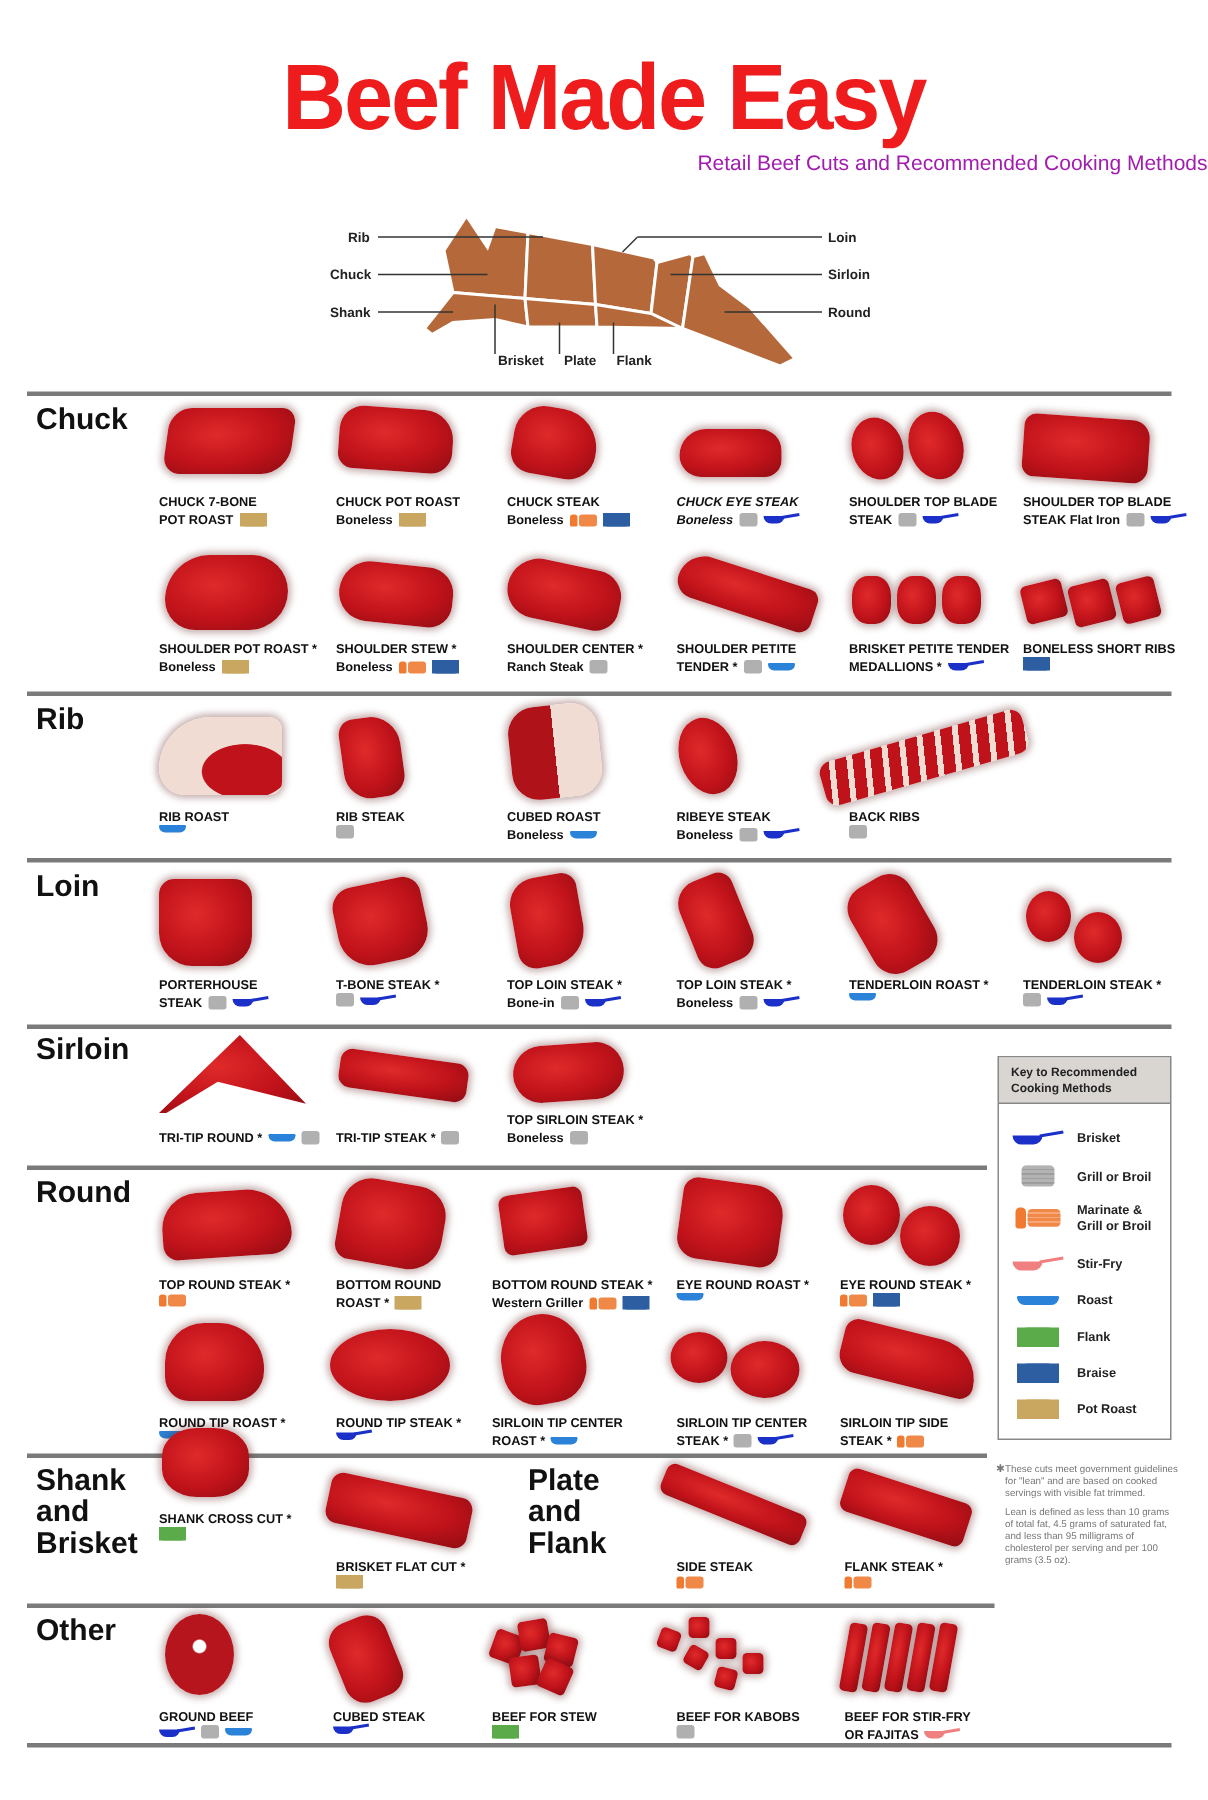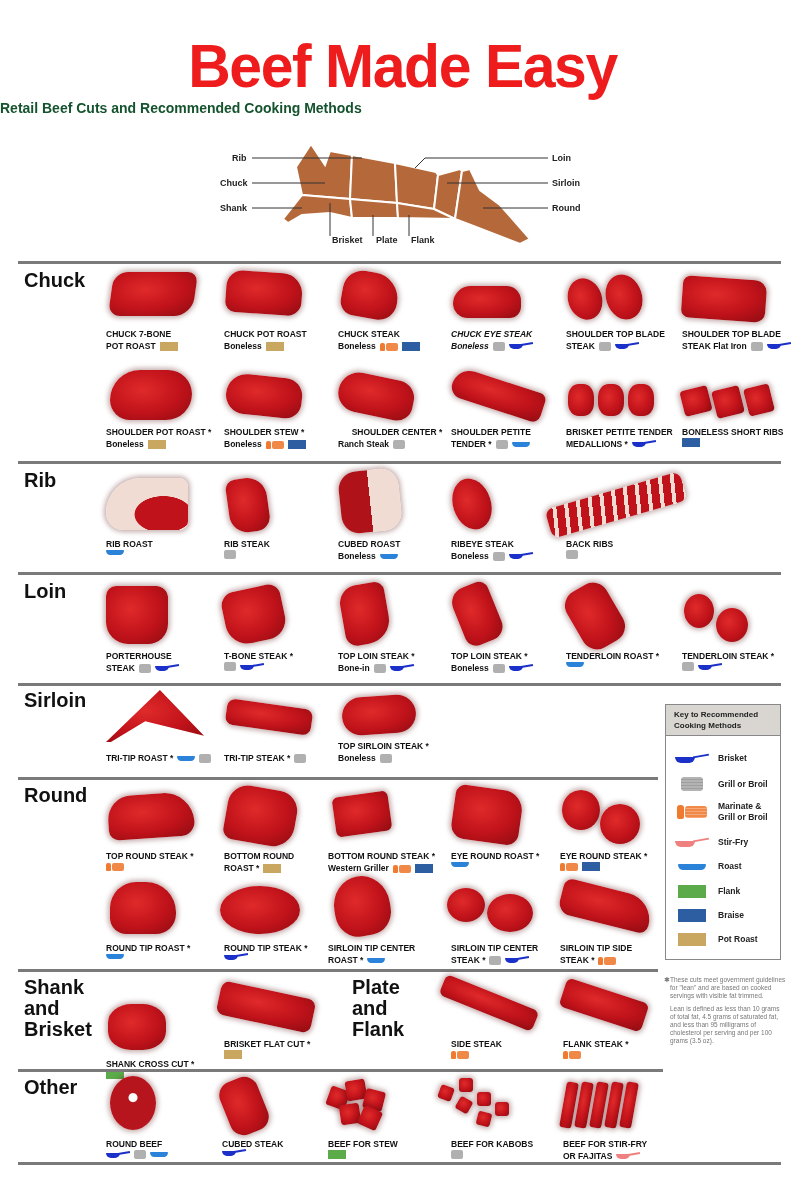--- a/index.html
+++ b/index.html
@@ -2,22 +2,22 @@
 <html><head>
 <meta charset="utf-8">
 <style>
   * { box-sizing: border-box; margin: 0; padding: 0; }
   html, body { width: 805px; height: 1200px; background: #ffffff; overflow: hidden; }
   body { font-family: "Liberation Sans", sans-serif; color: #111; position: relative; }
 
   .title { position: absolute; left: 0; width: 805px; top: 30px; text-align: center;
     font-family: "Liberation Sans", sans-serif; font-weight: bold; font-size: 62px;
     color: #ee1c1c; letter-spacing: -1.5px; line-height: 72px; transform: scaleX(0.95); }
-  .subtitle { position: absolute; left: 0; width: 805px; top: 100px; text-align: left;
-    font-weight: bold; font-size: 14px; color: #14532d; }
+  .subtitle { position: absolute; left: 0; width: 805px; top: 100px; text-align: right;
+    font-weight: normal; font-size: 14px; color: #a21caf; }
 
   .diagram { position: absolute; left: 0; top: 135px; width: 805px; height: 115px; }
   .diagram svg { position: absolute; left: 0; top: 0; }
   .dlabel { position: absolute; font-size: 9px; font-weight: bold; color: #222; }
 
   .section-rule { position: absolute; left: 18px; width: 763px; height: 3px; background: #7a7a7a; }
   .section-title { position: absolute; left: 24px; font-weight: bold; font-size: 20px; color: #111; line-height: 21px; }
 
   .cut { position: absolute; width: 118px; }
   .cut .img { position: relative; height: 52px; margin-bottom: 6px; }
@@ -219,21 +219,21 @@
     </div>
   <div class="name">SHOULDER STEW *</div>
   <div class="sub">
       <span>Boneless</span>
       <span class="icons">
         <span class="ic ic-marinate"></span>
         <span class="ic ic-pot ic-braise"></span>
       </span>
     </div>
 </div>
-<div class="cut" style="left:338px;top:368px;text-align:center;">
+<div class="cut" style="left:338px;top:368px;">
   <div class="img">
       <div class="meat" style="left:0;top:8px;width:76px;height:40px;border-radius:24px 20px 18px 22px;transform:rotate(12deg);"></div>
     </div>
   <div class="name">SHOULDER CENTER *</div>
   <div class="sub">
       <span>Ranch Steak</span>
       <span class="icons">
         <span class="ic ic-grill"></span>
       </span>
     </div>
@@ -421,21 +421,21 @@
 </div>
 
 <div class="section-rule" style="top:683px;"></div>
 <div class="section-title" style="top:690px;">Sirloin</div>
 
 <div class="cut" style="left:106px;top:690px;">
   <div class="img" style="height:56px;">
       <div class="meat" style="left:0;top:0;width:98px;height:52px;clip-path:polygon(0 100%,55% 0,100% 88%,40% 60%,5% 100%);border-radius:0;"></div>
     </div>
   <div class="sub">
-      <span>TRI-TIP ROAST *</span>
+      <span>TRI-TIP ROUND *</span>
       <span class="icons">
         <span class="ic ic-roast"></span>
         <span class="ic ic-grill"></span>
       </span>
     </div>
 </div>
 <div class="cut" style="left:224px;top:690px;">
   <div class="img" style="height:56px;">
       <div class="meat" style="left:2px;top:14px;width:86px;height:26px;border-radius:8px;transform:rotate(8deg);"></div>
     </div>
@@ -583,21 +583,21 @@
       </span>
     </div>
 </div>
 
 <div class="section-rule" style="top:969px;width:640px;"></div>
 <div class="section-title" style="top:977px;">
   <div>Shank</div>
   <div>and</div>
   <div>Brisket</div>
 </div>
-<div class="cut" style="left:106px;top:1000px;">
+<div class="cut" style="left:106px;top:948px;">
   <div class="img" style="height:52px;">
       <div class="meat" style="left:2px;top:4px;width:58px;height:46px;border-radius:40%;"></div>
     </div>
   <div class="name">SHANK CROSS CUT *</div>
   <div class="sub">
       <span class="icons">
         <span class="ic ic-pot ic-stew"></span>
       </span>
     </div>
 </div>
@@ -641,21 +641,21 @@
     </div>
 </div>
 
 <div class="section-rule" style="top:1069px;width:645px;"></div>
 <div class="section-title" style="top:1077px;">Other</div>
 
 <div class="cut" style="left:106px;top:1076px;">
   <div class="img" style="height:56px;">
       <div class="meat" style="left:4px;top:0;width:46px;height:54px;border-radius:50%;background:radial-gradient(circle at 50% 40%,#fff 0 4px,#b6151d 5px 100%);"></div>
     </div>
-  <div class="name">ROUND BEEF</div>
+  <div class="name">GROUND BEEF</div>
   <div class="sub">
       <span class="icons">
         <span class="ic ic-skillet"></span>
         <span class="ic ic-grill"></span>
         <span class="ic ic-roast"></span>
       </span>
     </div>
 </div>
 <div class="cut" style="left:222px;top:1076px;">
   <div class="img" style="height:56px;">

